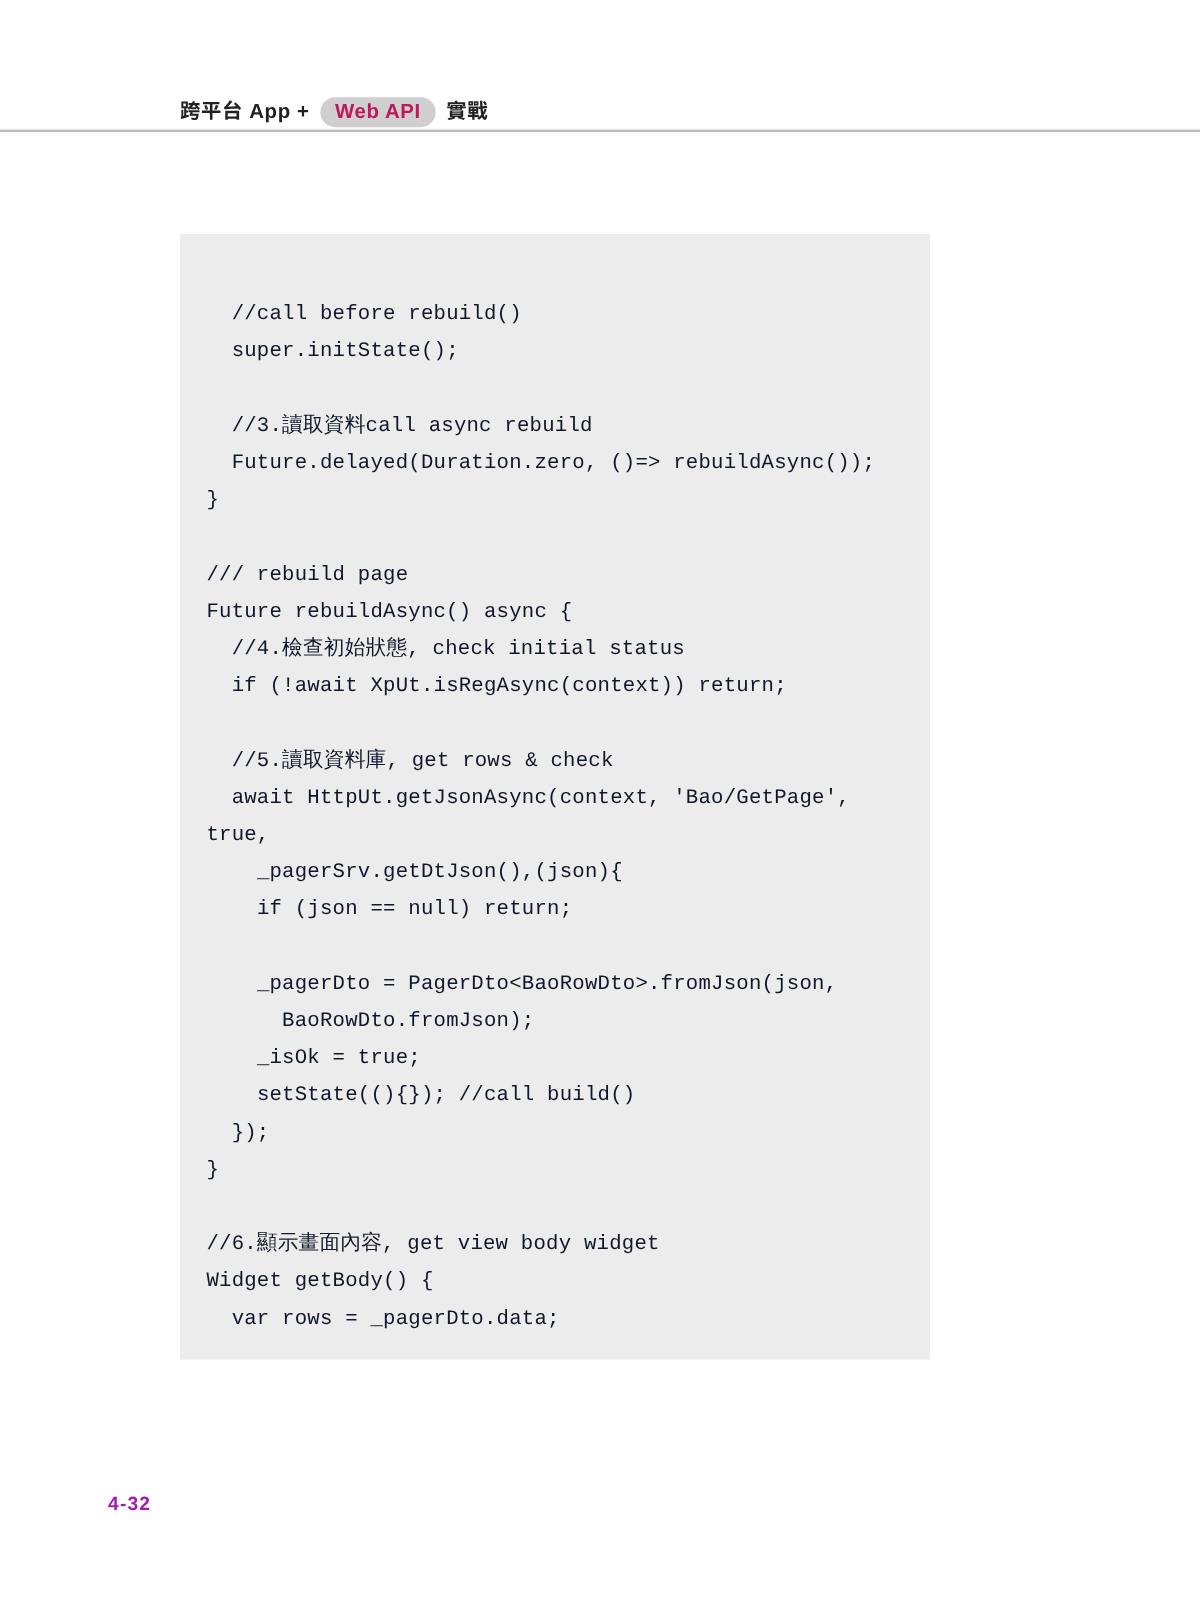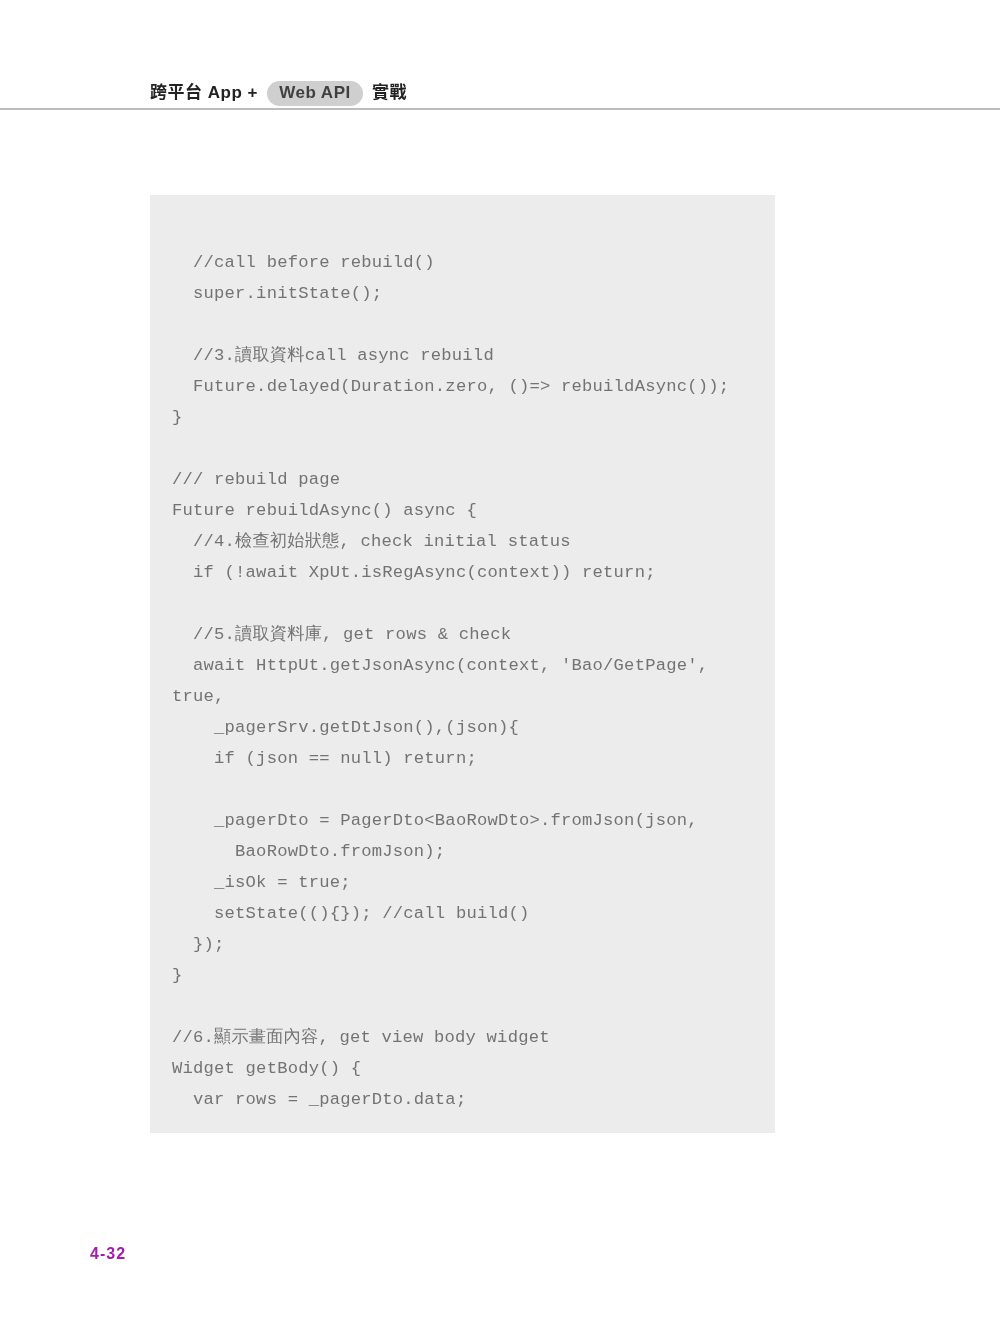--- a/index.html
+++ b/index.html
@@ -23,21 +23,21 @@
     position: absolute;
     left: 150px;
     top: 78px;
     font-size: 17px;
     font-weight: 600;
     letter-spacing: 0.5px;
   }
   .running-head .pill {
     display: inline-block;
     background: #cfcfcf;
-    color: #404040;
+    color: #be185d;
     border-radius: 14px;
     padding: 2px 12px 3px 12px;
     font-weight: 700;
     margin: 0 4px;
   }
   .rule {
     position: absolute;
     left: 0;
     right: 0;
     top: 108px;
@@ -53,21 +53,21 @@
     padding: 52px 22px 18px 22px;
     box-sizing: border-box;
   }
   .code-block pre {
     margin: 0;
     font-family: "Courier New", Courier, monospace;
     font-size: 17.2px;
     line-height: 31px;
     white-space: pre-wrap;
     word-break: break-word;
-    color: #737373;
+    color: #0f172a;
     letter-spacing: 0.2px;
   }
   .page-number {
     position: absolute;
     left: 90px;
     bottom: 78px;
     font-size: 16px;
     font-weight: 700;
     letter-spacing: 1px;
     color: #a21caf;

